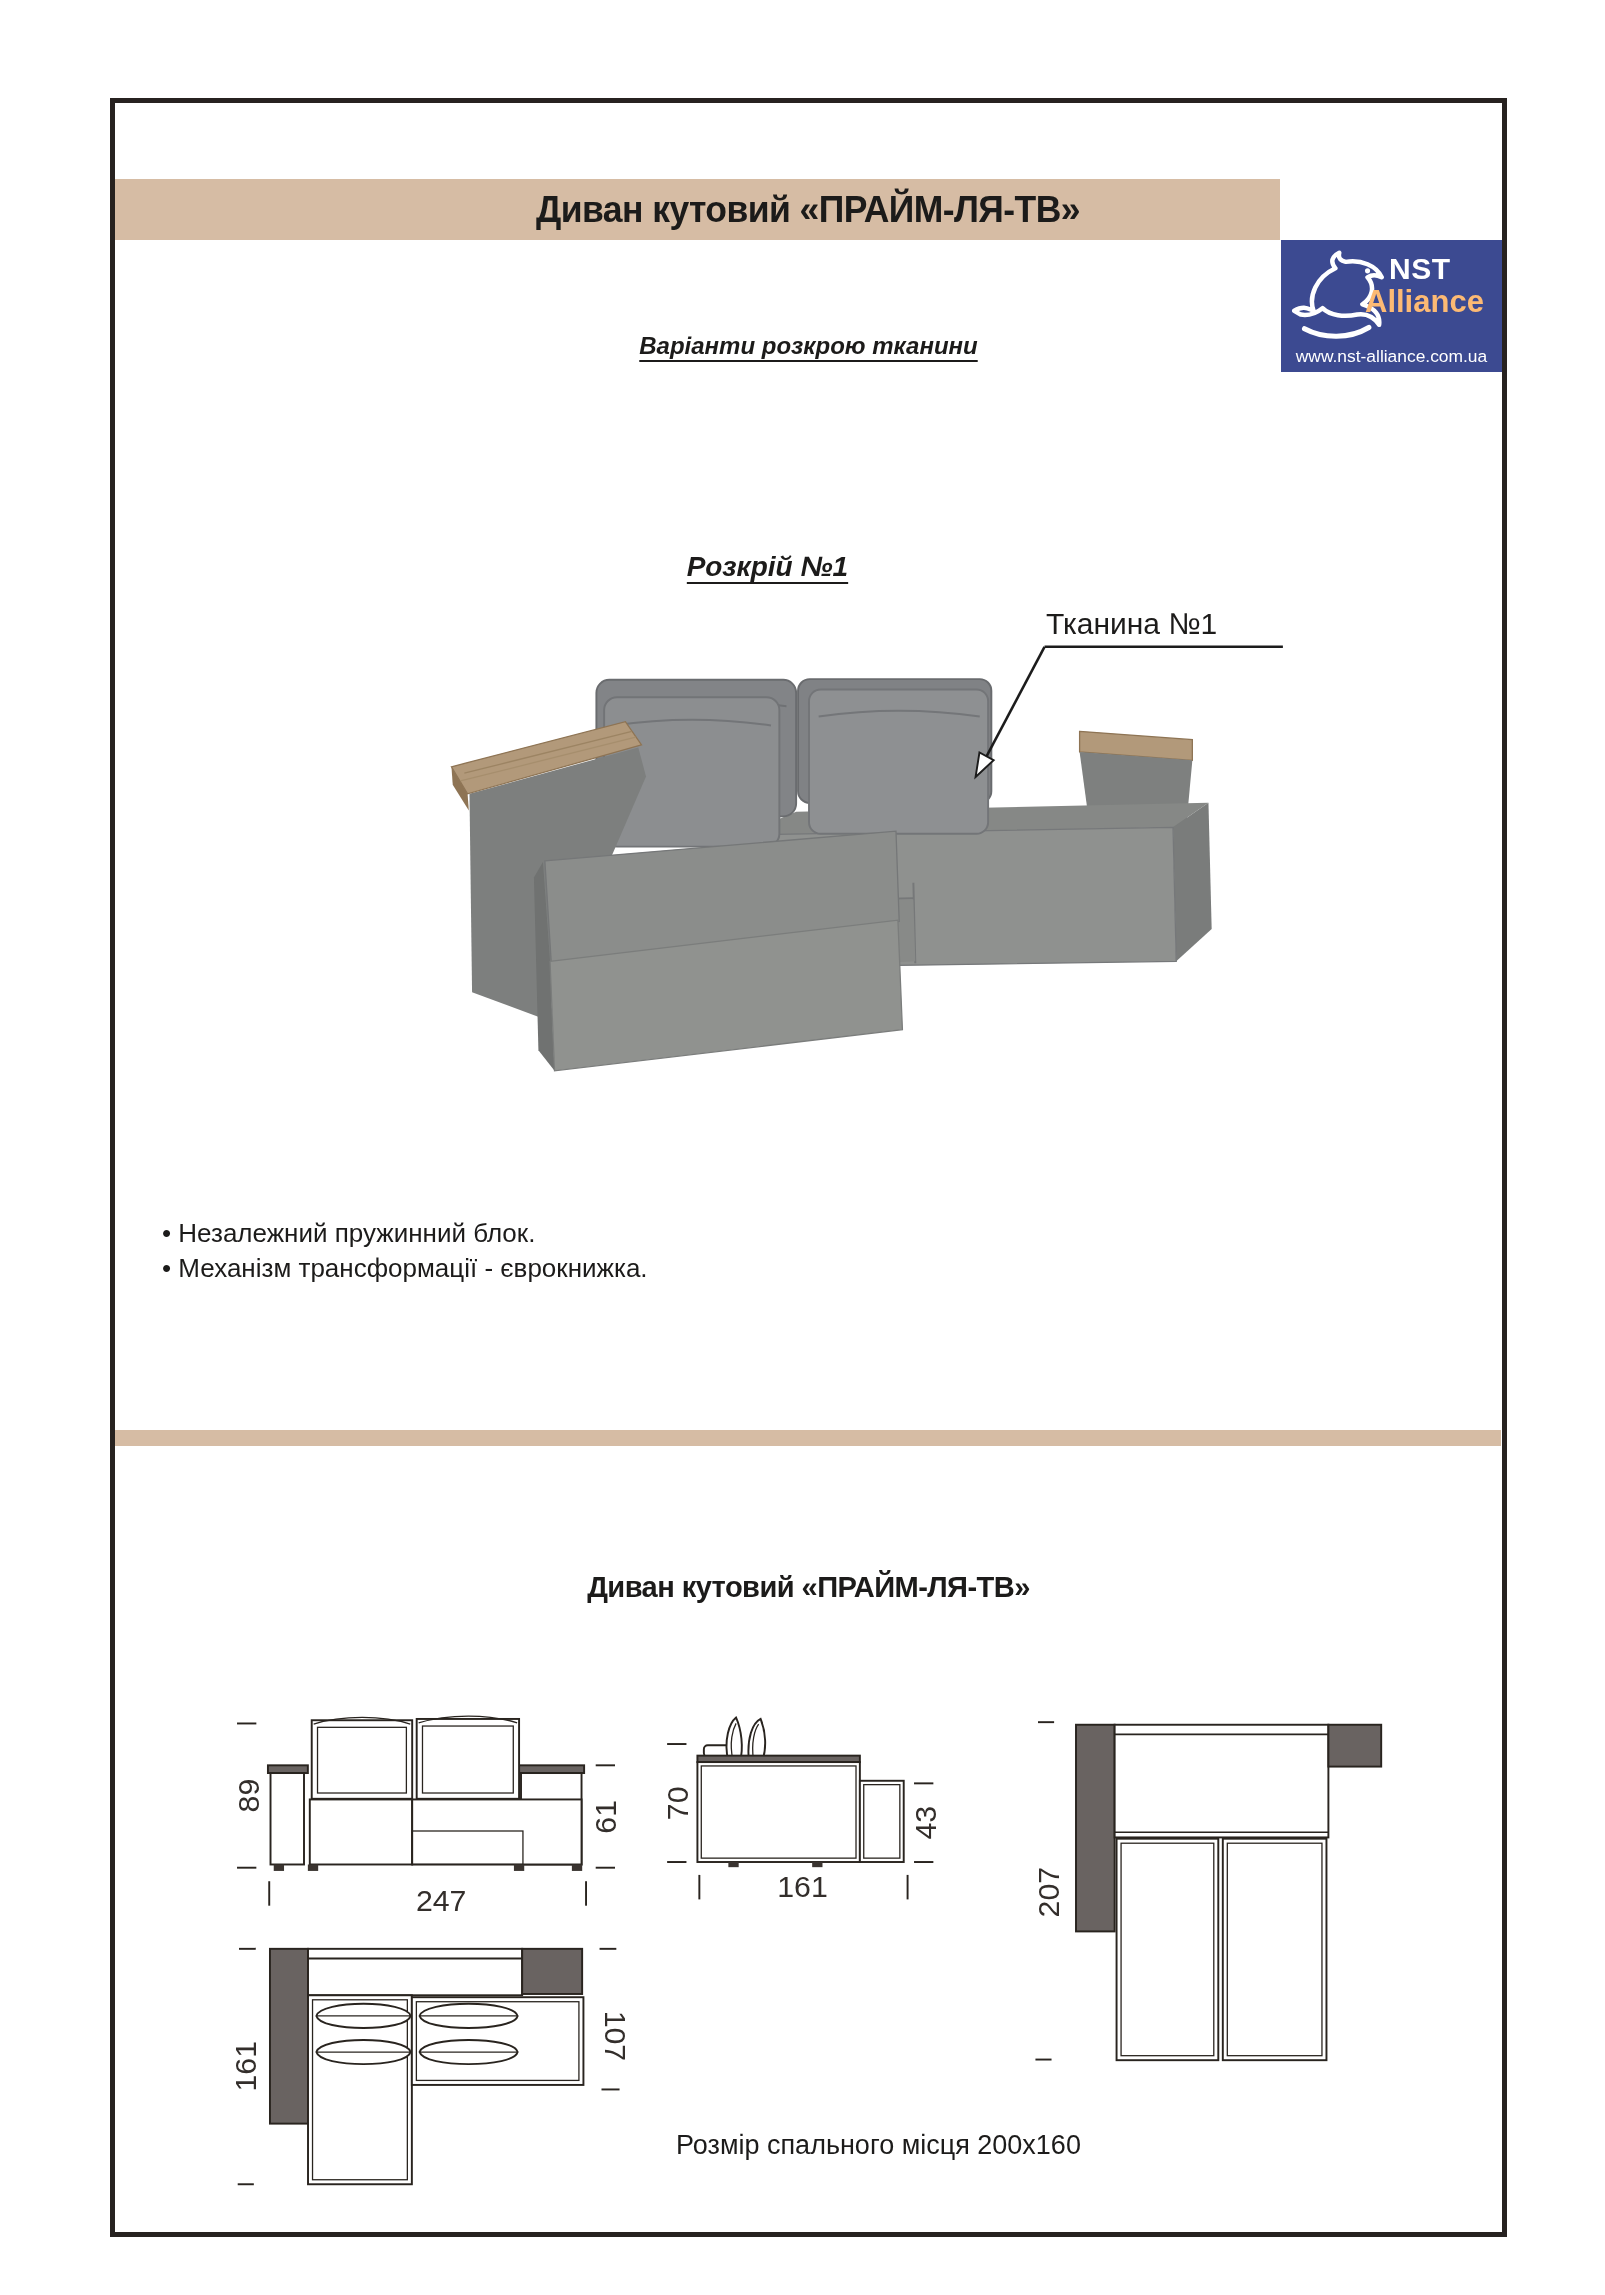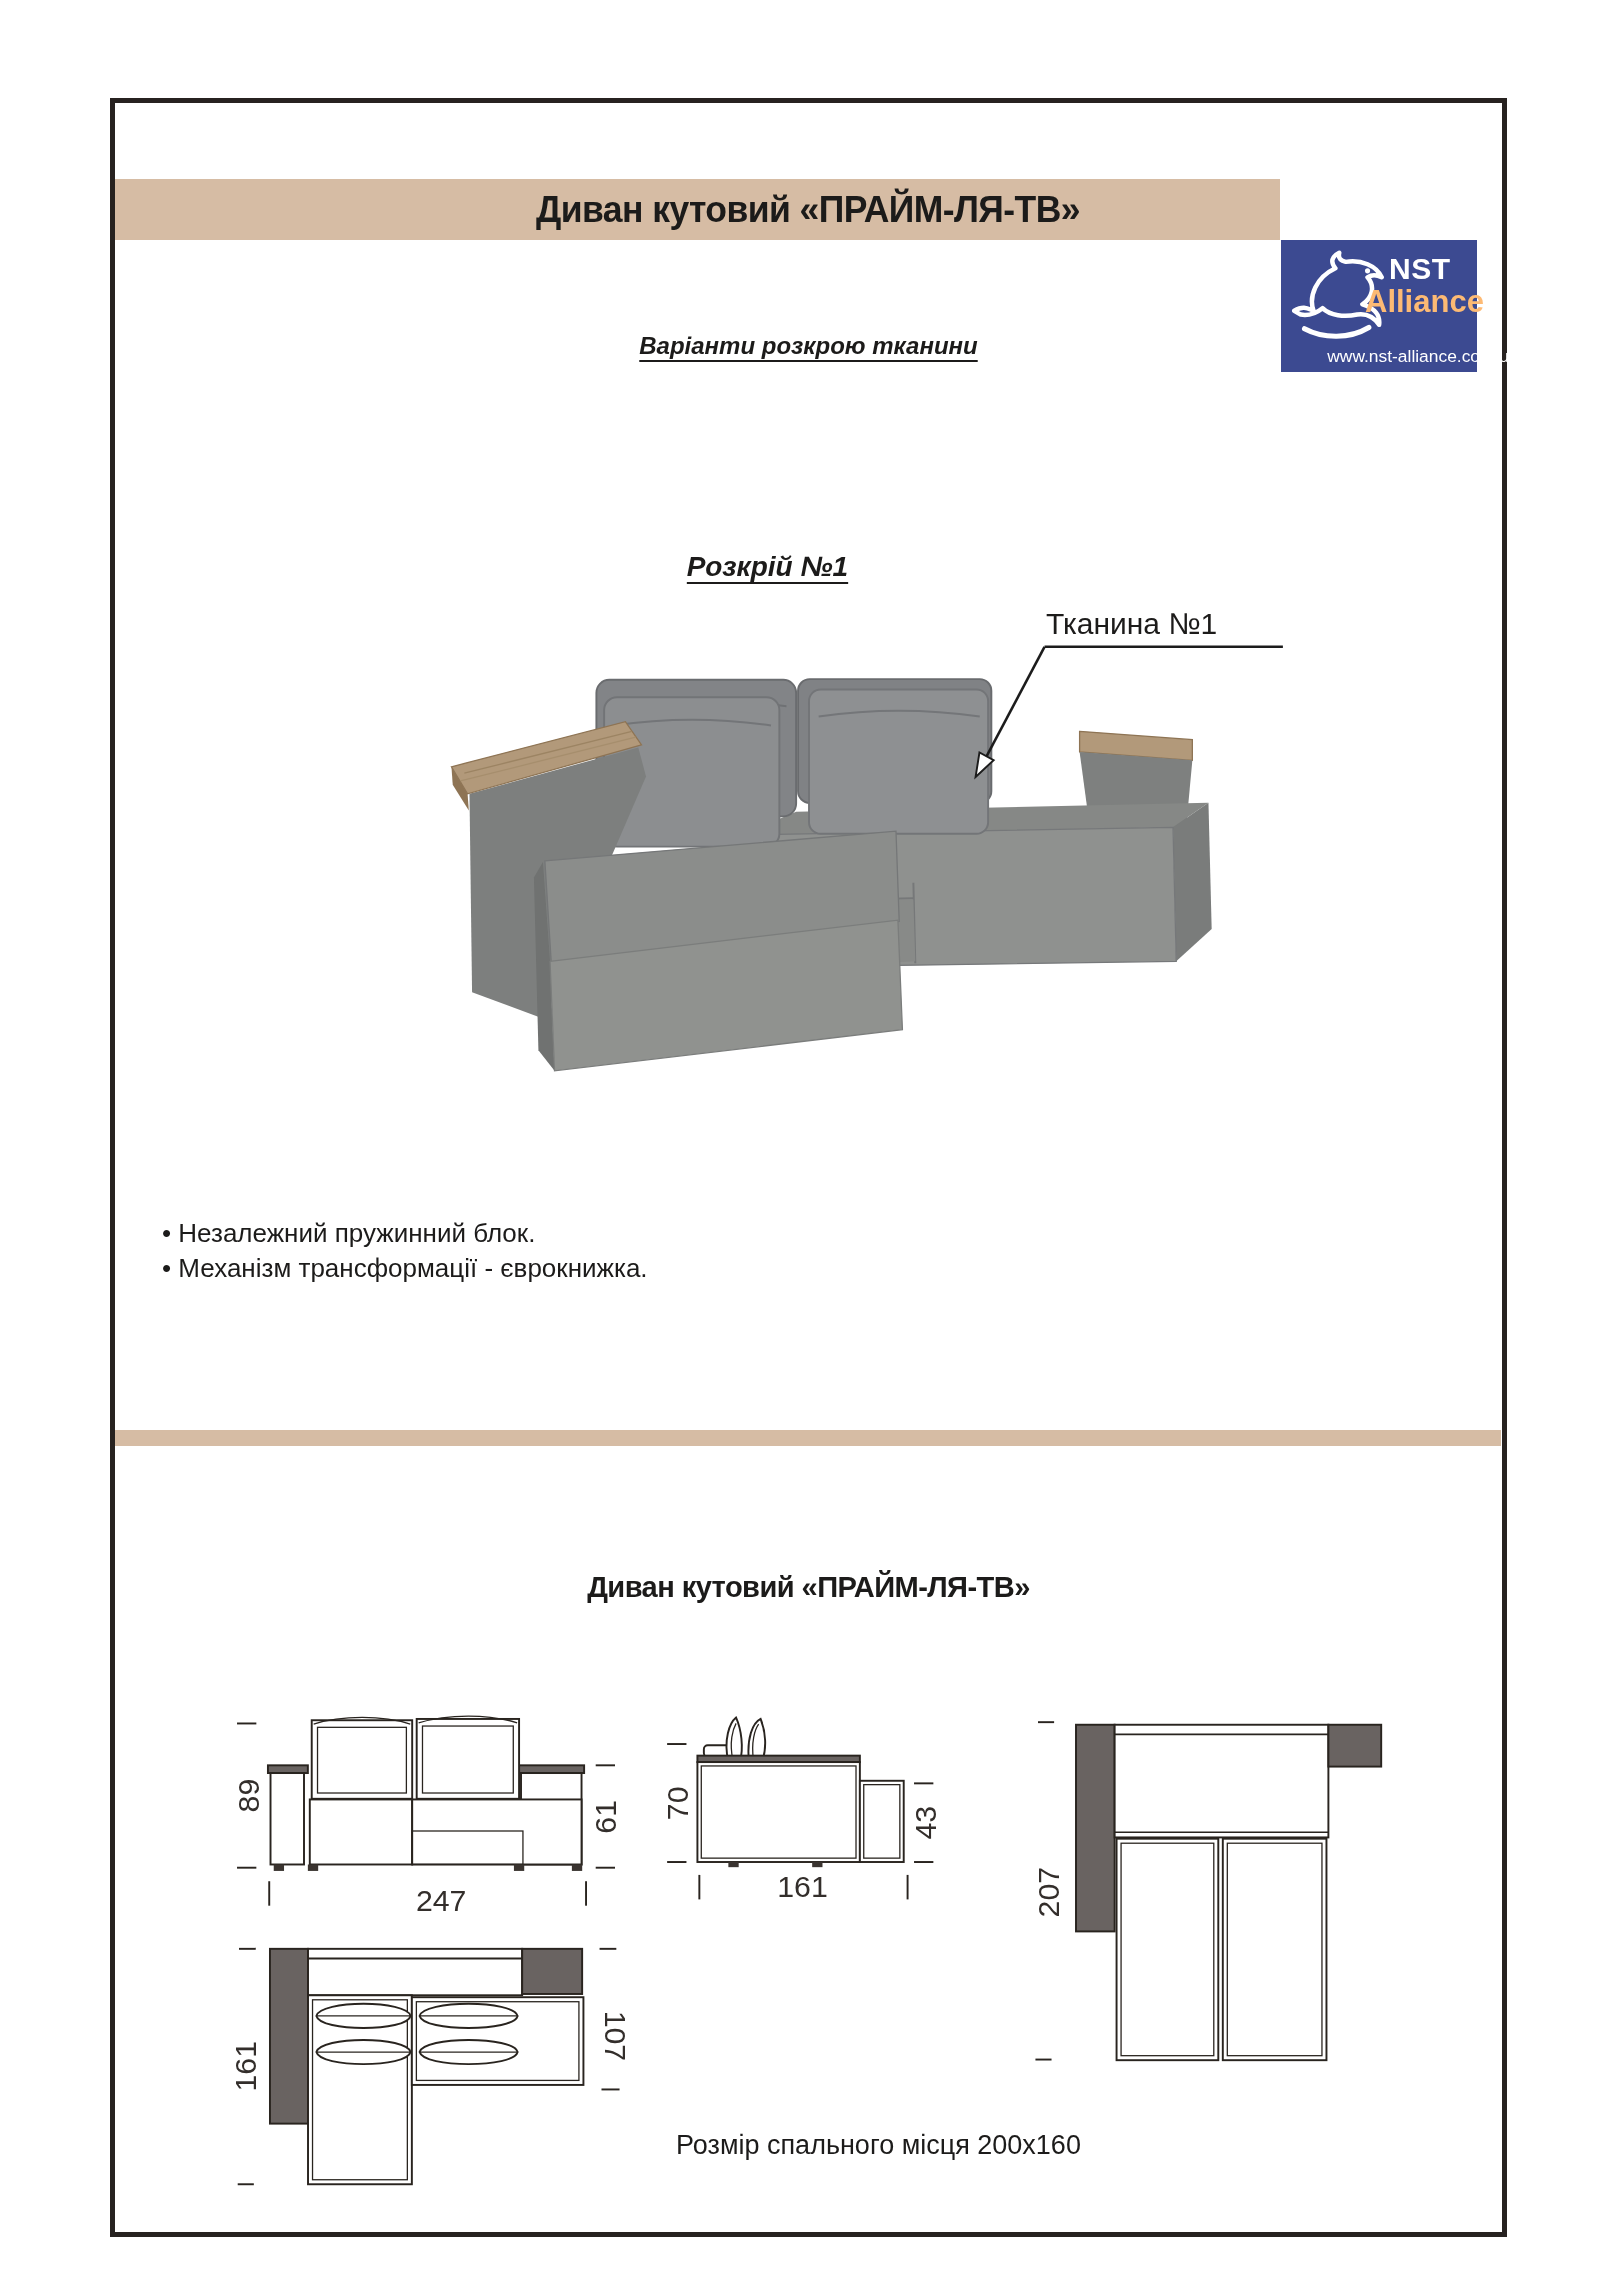--- a/index.html
+++ b/index.html
@@ -5,25 +5,25 @@
   html,body{margin:0;padding:0;background:#ffffff;}
   body{width:1605px;height:2295px;position:relative;overflow:hidden;
        font-family:"Liberation Sans",sans-serif;color:#1c1b1a;}
   .abs{position:absolute;}
   .page-border{left:110px;top:98px;width:1397px;height:2139px;
        border:5.8px solid #272220;box-sizing:border-box;}
   .title-band{left:115px;top:179px;width:1165px;height:61px;background:#d6bca4;}
   .page-title{left:115px;top:179px;width:1386px;height:61px;line-height:61px;
        text-align:center;font-size:37px;font-weight:bold;letter-spacing:-0.6px;
        transform:scaleX(.96);transform-origin:center;}
-  .logo-box{left:1281px;top:240px;width:196px;height:132px;background:#3c4a91;}
+  .logo-box{left:1281px;top:240px;width:221px;height:132px;background:#3c4a91;}
   .logo-nst{position:absolute;left:108px;top:11.6px;font-size:30px;font-weight:bold;color:#ffffff;letter-spacing:0.6px;}
   .logo-alliance{position:absolute;left:84px;top:44px;font-size:31px;font-weight:bold;color:#fdba74;}
   .logo-url{position:absolute;left:0;bottom:5.2px;width:100%;text-align:center;
-       font-size:17.4px;color:#ffffff;white-space:nowrap;margin-left:44px;}
+       font-size:17.4px;color:#ffffff;white-space:nowrap;}
   .subtitle{left:110px;top:332px;width:1397px;text-align:center;font-size:24px;
        font-weight:bold;font-style:italic;text-decoration:underline;
        text-underline-offset:6.4px;text-decoration-thickness:1.9px;}
   .cut-title{left:94px;top:551px;width:1347px;text-align:center;font-size:28px;
        font-weight:bold;font-style:italic;text-decoration:underline;
        text-underline-offset:5.8px;text-decoration-thickness:1.9px;}
   .callout-label{left:1046px;top:607px;font-size:30px;}
   .features{left:162px;top:1216px;font-size:26px;}
   .feature-item{line-height:35px;white-space:nowrap;}
   .feature-item::before{content:"• ";}

